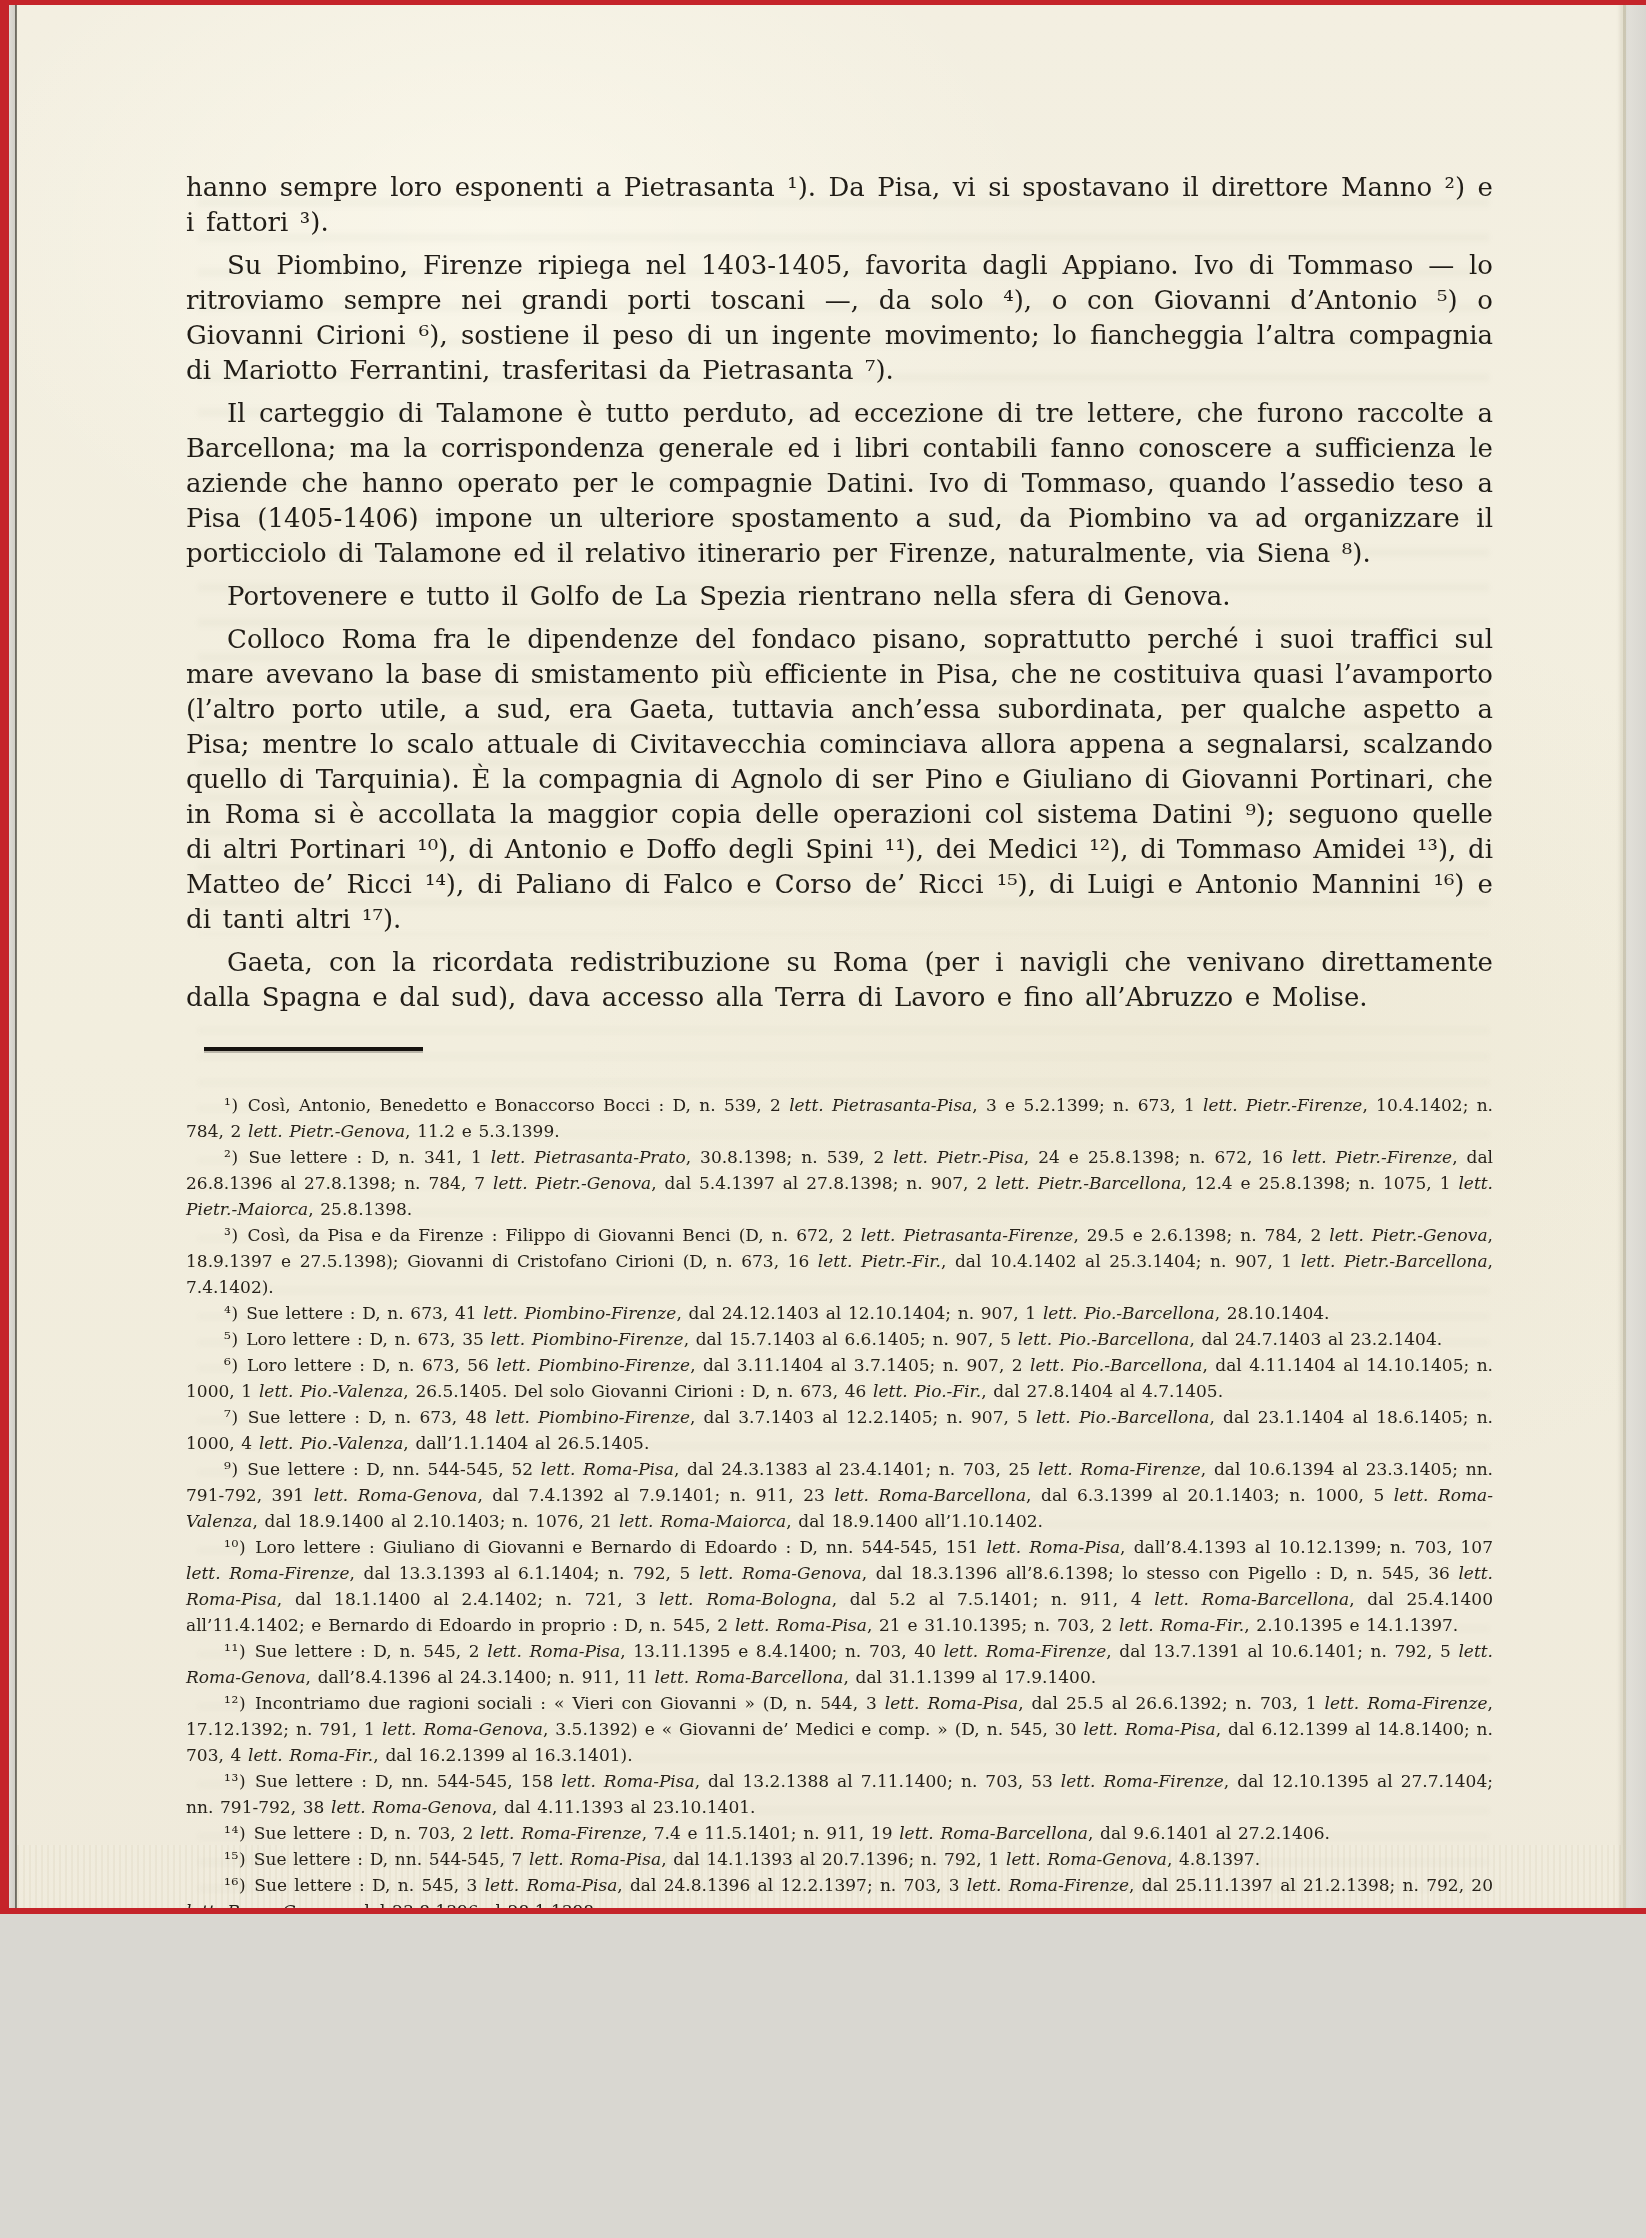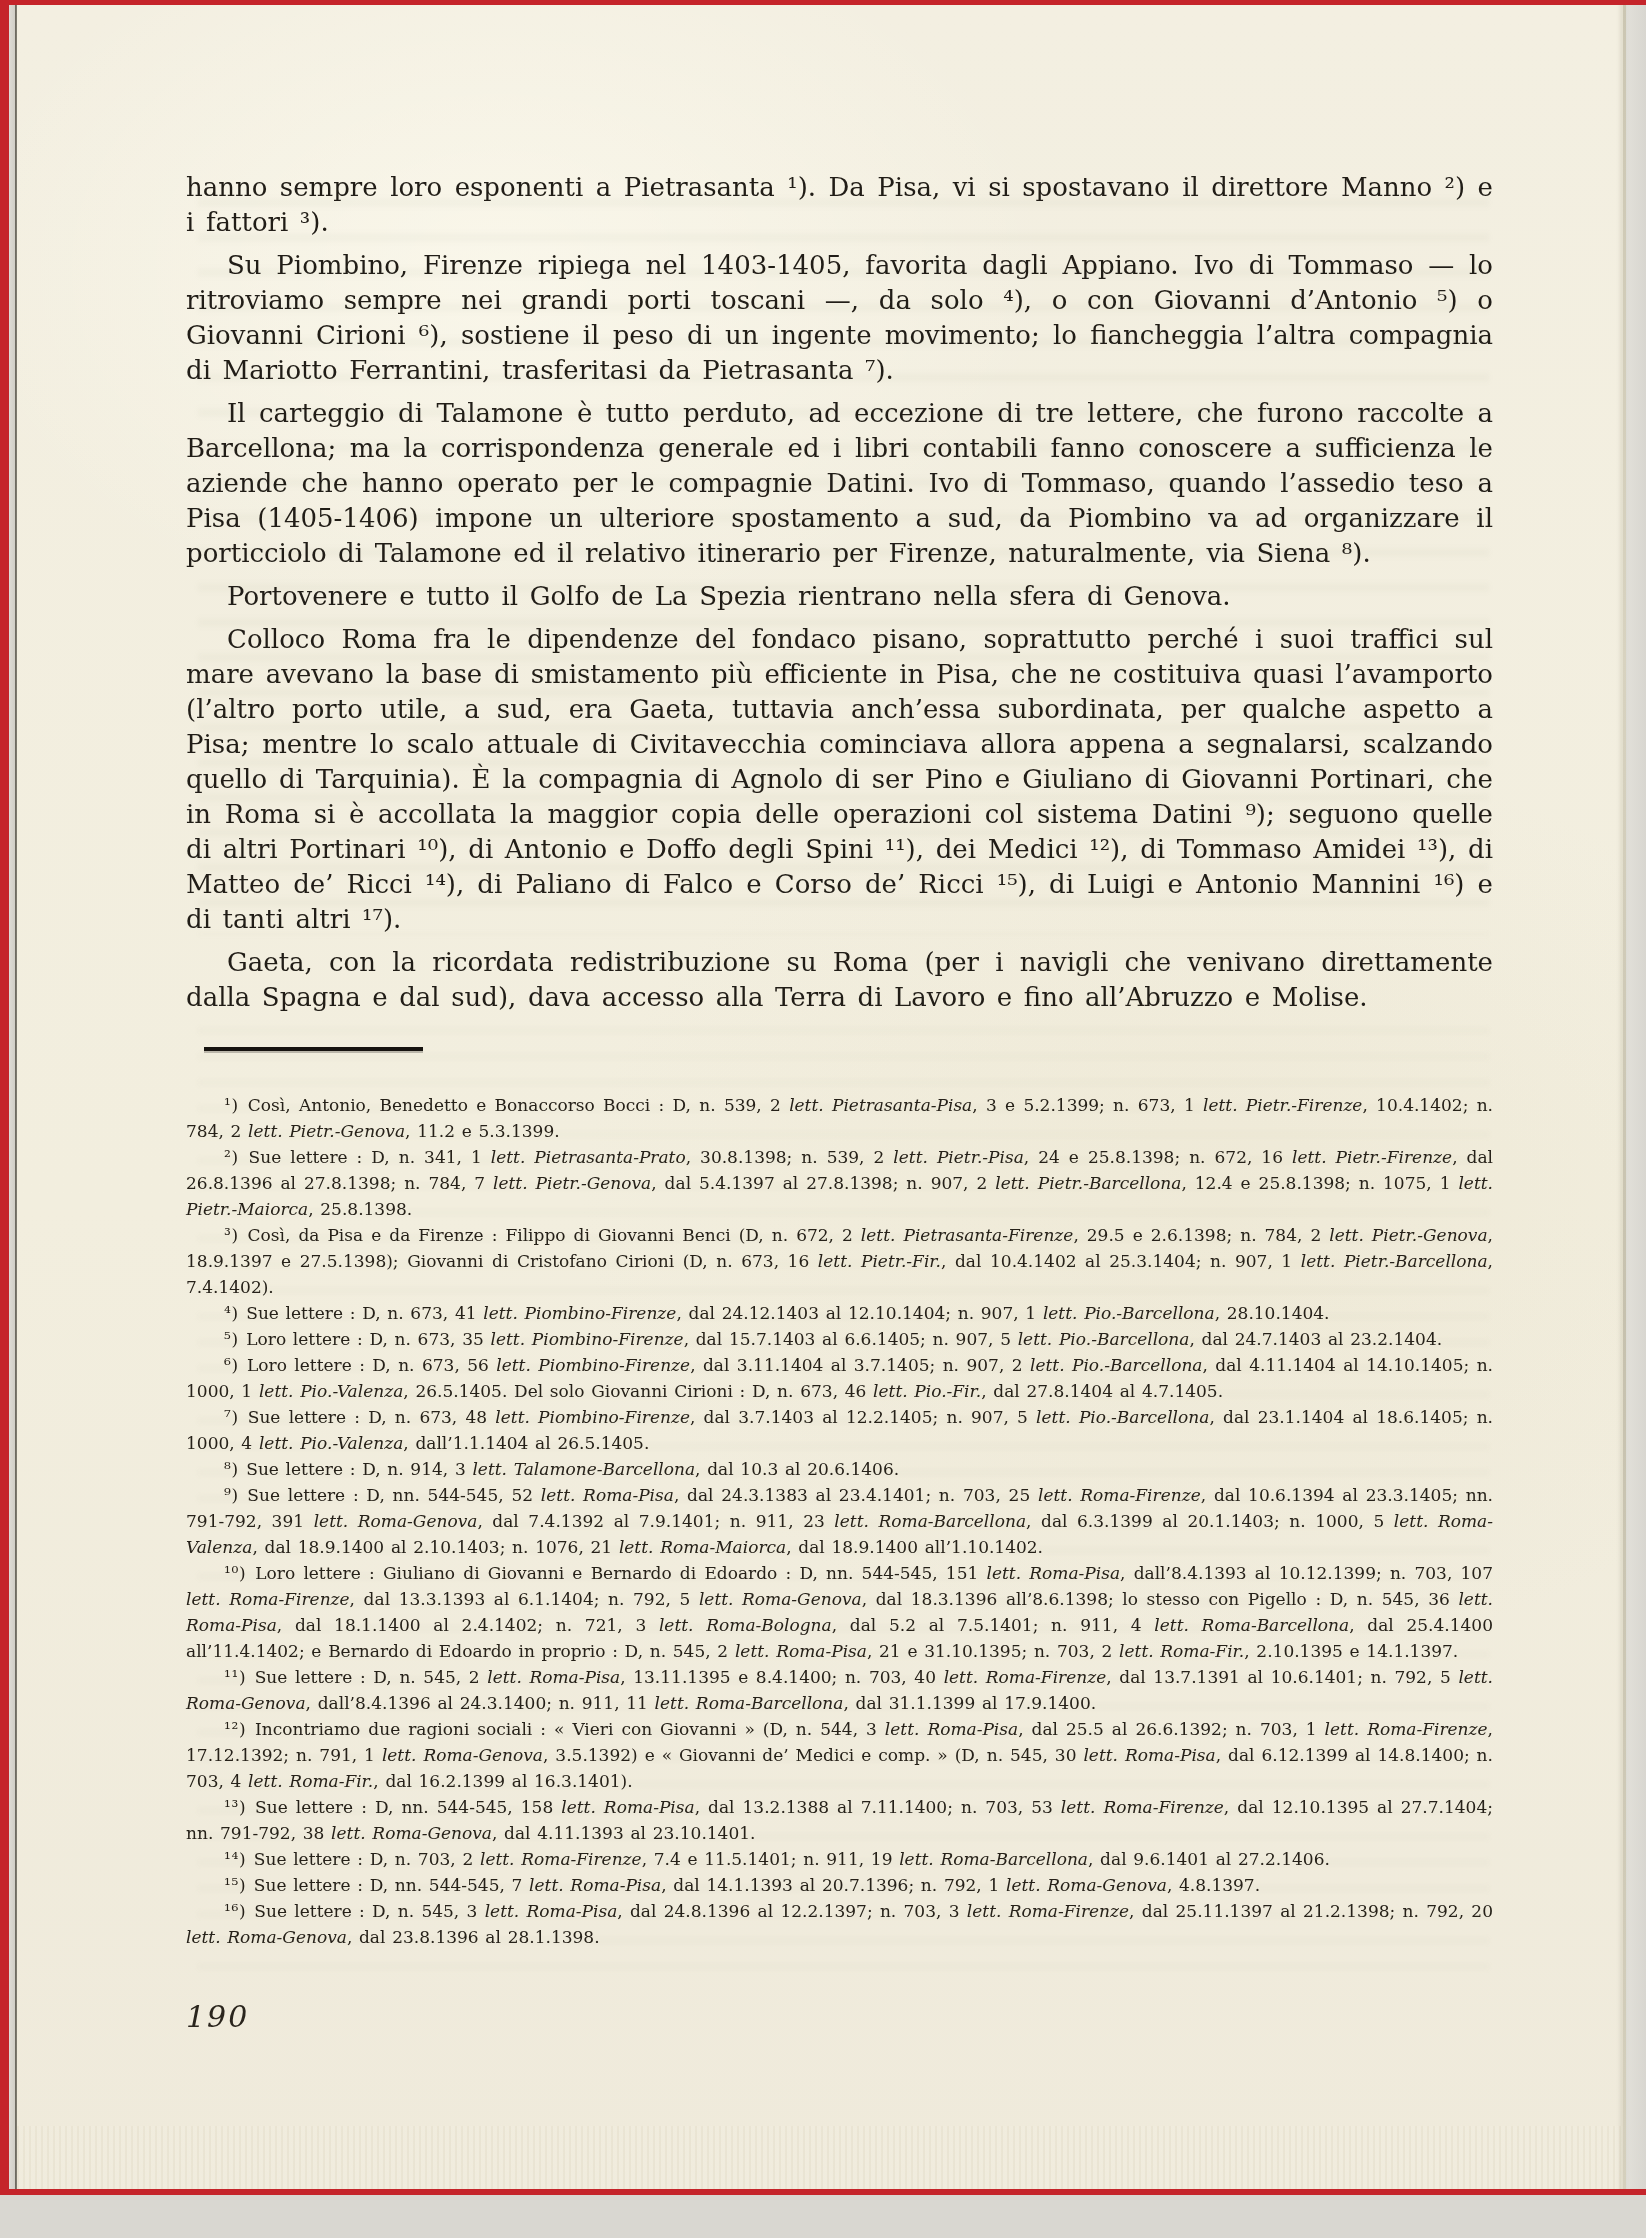--- a/index.html
+++ b/index.html
@@ -1,18 +1,18 @@
 <!DOCTYPE html>
 <html style="font-size:10.5px"><head>
 <meta charset="utf-8">
 <style>
   html,body{margin:0;padding:0;background:#d9d7d1;}
   .scan{
     position:relative;
-    width:1646px;height:2195px;
+    width:1646px;height:1914px;
     background:#f2eee0;
     overflow:hidden;
     font-family:"DejaVu Serif","Liberation Serif",serif;
   }
   
   .edge-left-gray{position:absolute;left:0;top:0;width:16px;height:100%;
     background:linear-gradient(90deg,#e8e6e0 0%,#dddbd4 60%,#cfccc4 100%);}
   .edge-left-line{position:absolute;left:14.5px;top:0;width:2.6px;height:100%;
     background:linear-gradient(90deg,#6a6659,#3c3a33 55%,#8d897a);opacity:.8;}
   .edge-right-gray{position:absolute;right:0;top:0;width:22.4px;height:100%;
@@ -73,21 +73,20 @@
       </div>
     <div class="fn-rule"></div>
     <div id="footnotes">
         <p class="fn"><span class="fnnum">¹) </span><span>Così, Antonio, Benedetto e Bonaccorso Bocci : D, n. 539, 2 </span><i>lett. Pietrasanta-Pisa</i><span>, 3 e 5.2.1399; n. 673, 1 </span><i>lett. Pietr.-Firenze</i><span>, 10.4.1402; n. 784, 2 </span><i>lett. Pietr.-Genova</i><span>, 11.2 e 5.3.1399.</span></p>
         <p class="fn"><span class="fnnum">²) </span><span>Sue lettere : D, n. 341, 1 </span><i>lett. Pietrasanta-Prato</i><span>, 30.8.1398; n. 539, 2 </span><i>lett. Pietr.-Pisa</i><span>, 24 e 25.8.1398; n. 672, 16 </span><i>lett. Pietr.-Firenze</i><span>, dal 26.8.1396 al 27.8.1398; n. 784, 7 </span><i>lett. Pietr.-Genova</i><span>, dal 5.4.1397 al 27.8.1398; n. 907, 2 </span><i>lett. Pietr.-Barcellona</i><span>, 12.4 e 25.8.1398; n. 1075, 1 </span><i>lett. Pietr.-Maiorca</i><span>, 25.8.1398.</span></p>
         <p class="fn"><span class="fnnum">³) </span><span>Così, da Pisa e da Firenze : Filippo di Giovanni Benci (D, n. 672, 2 </span><i>lett. Pietrasanta-Firenze</i><span>, 29.5 e 2.6.1398; n. 784, 2 </span><i>lett. Pietr.-Genova</i><span>, 18.9.1397 e 27.5.1398); Giovanni di Cristofano Cirioni (D, n. 673, 16 </span><i>lett. Pietr.-Fir.</i><span>, dal 10.4.1402 al 25.3.1404; n. 907, 1 </span><i>lett. Pietr.-Barcellona</i><span>, 7.4.1402).</span></p>
         <p class="fn"><span class="fnnum">⁴) </span><span>Sue lettere : D, n. 673, 41 </span><i>lett. Piombino-Firenze</i><span>, dal 24.12.1403 al 12.10.1404; n. 907, 1 </span><i>lett. Pio.-Barcellona</i><span>, 28.10.1404.</span></p>
         <p class="fn"><span class="fnnum">⁵) </span><span>Loro lettere : D, n. 673, 35 </span><i>lett. Piombino-Firenze</i><span>, dal 15.7.1403 al 6.6.1405; n. 907, 5 </span><i>lett. Pio.-Barcellona</i><span>, dal 24.7.1403 al 23.2.1404.</span></p>
         <p class="fn"><span class="fnnum">⁶) </span><span>Loro lettere : D, n. 673, 56 </span><i>lett. Piombino-Firenze</i><span>, dal 3.11.1404 al 3.7.1405; n. 907, 2 </span><i>lett. Pio.-Barcellona</i><span>, dal 4.11.1404 al 14.10.1405; n. 1000, 1 </span><i>lett. Pio.-Valenza</i><span>, 26.5.1405. Del solo Giovanni Cirioni : D, n. 673, 46 </span><i>lett. Pio.-Fir.</i><span>, dal 27.8.1404 al 4.7.1405.</span></p>
         <p class="fn"><span class="fnnum">⁷) </span><span>Sue lettere : D, n. 673, 48 </span><i>lett. Piombino-Firenze</i><span>, dal 3.7.1403 al 12.2.1405; n. 907, 5 </span><i>lett. Pio.-Barcellona</i><span>, dal 23.1.1404 al 18.6.1405; n. 1000, 4 </span><i>lett. Pio.-Valenza</i><span>, dall’1.1.1404 al 26.5.1405.</span></p>
-        <p class="fn"><span class="fnnum">⁸) </span><span>Sue lettere : D, n. 914, 3 </span><i>lett. Talamone-Barcellona</i><span>, dal 10.3 al 20.6.1406.</span></p>
         <p class="fn"><span class="fnnum">⁹) </span><span>Sue lettere : D, nn. 544-545, 52 </span><i>lett. Roma-Pisa</i><span>, dal 24.3.1383 al 23.4.1401; n. 703, 25 </span><i>lett. Roma-Firenze</i><span>, dal 10.6.1394 al 23.3.1405; nn. 791-792, 391 </span><i>lett. Roma-Genova</i><span>, dal 7.4.1392 al 7.9.1401; n. 911, 23 </span><i>lett. Roma-Barcellona</i><span>, dal 6.3.1399 al 20.1.1403; n. 1000, 5 </span><i>lett. Roma-Valenza</i><span>, dal 18.9.1400 al 2.10.1403; n. 1076, 21 </span><i>lett. Roma-Maiorca</i><span>, dal 18.9.1400 all’1.10.1402.</span></p>
         <p class="fn"><span class="fnnum">¹⁰) </span><span>Loro lettere : Giuliano di Giovanni e Bernardo di Edoardo : D, nn. 544-545, 151 </span><i>lett. Roma-Pisa</i><span>, dall’8.4.1393 al 10.12.1399; n. 703, 107 </span><i>lett. Roma-Firenze</i><span>, dal 13.3.1393 al 6.1.1404; n. 792, 5 </span><i>lett. Roma-Genova</i><span>, dal 18.3.1396 all’8.6.1398; lo stesso con Pigello : D, n. 545, 36 </span><i>lett. Roma-Pisa</i><span>, dal 18.1.1400 al 2.4.1402; n. 721, 3 </span><i>lett. Roma-Bologna</i><span>, dal 5.2 al 7.5.1401; n. 911, 4 </span><i>lett. Roma-Barcellona</i><span>, dal 25.4.1400 all’11.4.1402; e Bernardo di Edoardo in proprio : D, n. 545, 2 </span><i>lett. Roma-Pisa</i><span>, 21 e 31.10.1395; n. 703, 2 </span><i>lett. Roma-Fir.</i><span>, 2.10.1395 e 14.1.1397.</span></p>
         <p class="fn"><span class="fnnum">¹¹) </span><span>Sue lettere : D, n. 545, 2 </span><i>lett. Roma-Pisa</i><span>, 13.11.1395 e 8.4.1400; n. 703, 40 </span><i>lett. Roma-Firenze</i><span>, dal 13.7.1391 al 10.6.1401; n. 792, 5 </span><i>lett. Roma-Genova</i><span>, dall’8.4.1396 al 24.3.1400; n. 911, 11 </span><i>lett. Roma-Barcellona</i><span>, dal 31.1.1399 al 17.9.1400.</span></p>
         <p class="fn"><span class="fnnum">¹²) </span><span>Incontriamo due ragioni sociali : « Vieri con Giovanni » (D, n. 544, 3 </span><i>lett. Roma-Pisa</i><span>, dal 25.5 al 26.6.1392; n. 703, 1 </span><i>lett. Roma-Firenze</i><span>, 17.12.1392; n. 791, 1 </span><i>lett. Roma-Genova</i><span>, 3.5.1392) e « Giovanni de’ Medici e comp. » (D, n. 545, 30 </span><i>lett. Roma-Pisa</i><span>, dal 6.12.1399 al 14.8.1400; n. 703, 4 </span><i>lett. Roma-Fir.</i><span>, dal 16.2.1399 al 16.3.1401).</span></p>
         <p class="fn"><span class="fnnum">¹³) </span><span>Sue lettere : D, nn. 544-545, 158 </span><i>lett. Roma-Pisa</i><span>, dal 13.2.1388 al 7.11.1400; n. 703, 53 </span><i>lett. Roma-Firenze</i><span>, dal 12.10.1395 al 27.7.1404; nn. 791-792, 38 </span><i>lett. Roma-Genova</i><span>, dal 4.11.1393 al 23.10.1401.</span></p>
         <p class="fn"><span class="fnnum">¹⁴) </span><span>Sue lettere : D, n. 703, 2 </span><i>lett. Roma-Firenze</i><span>, 7.4 e 11.5.1401; n. 911, 19 </span><i>lett. Roma-Barcellona</i><span>, dal 9.6.1401 al 27.2.1406.</span></p>
         <p class="fn"><span class="fnnum">¹⁵) </span><span>Sue lettere : D, nn. 544-545, 7 </span><i>lett. Roma-Pisa</i><span>, dal 14.1.1393 al 20.7.1396; n. 792, 1 </span><i>lett. Roma-Genova</i><span>, 4.8.1397.</span></p>
         <p class="fn"><span class="fnnum">¹⁶) </span><span>Sue lettere : D, n. 545, 3 </span><i>lett. Roma-Pisa</i><span>, dal 24.8.1396 al 12.2.1397; n. 703, 3 </span><i>lett. Roma-Firenze</i><span>, dal 25.11.1397 al 21.2.1398; n. 792, 20 </span><i>lett. Roma-Genova</i><span>, dal 23.8.1396 al 28.1.1398.</span></p>
       </div>
     <div class="pagenum">190</div>

